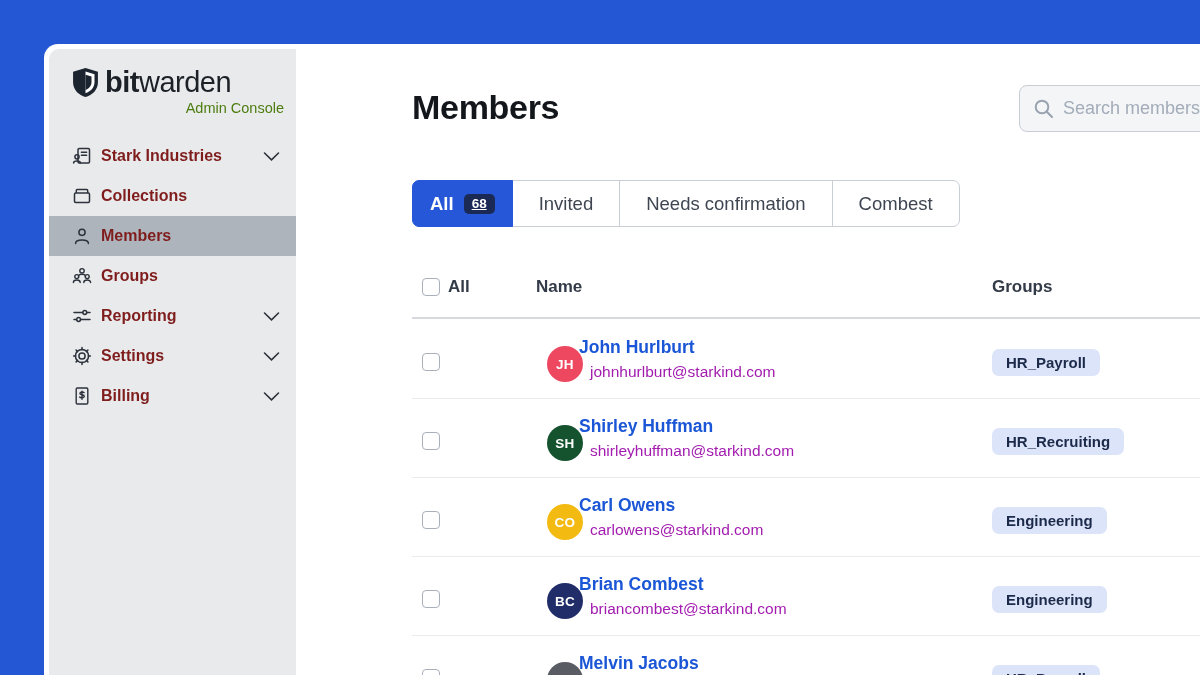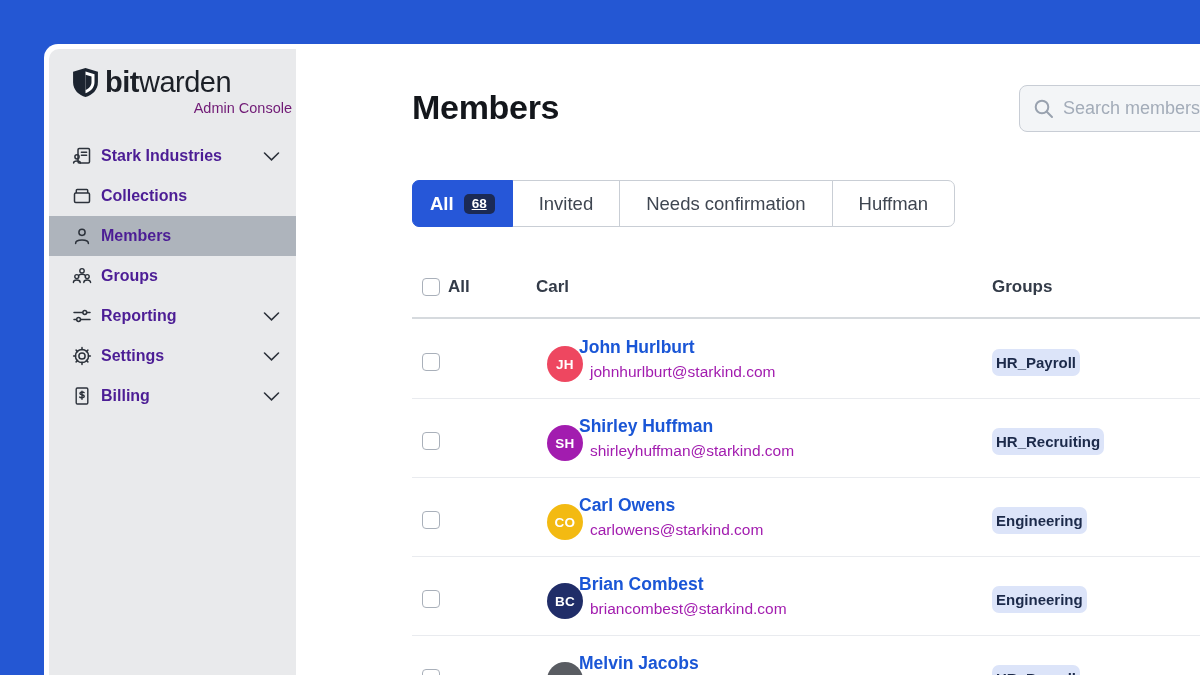--- a/index.html
+++ b/index.html
@@ -11,30 +11,30 @@
   }
   .window {
     position:absolute; left:44px; top:44px; right:0; bottom:-60px;
     background:#ffffff; border-top-left-radius:14px;
   }
   
   .sidebar {
     position:absolute; left:5px; top:5px; bottom:0; width:247px;
     background:#e9eaec; border-top-left-radius:10px;
   }
-  .logo { padding:17px 4px 14px 24px; }
+  .logo { padding:17px 12px 14px 24px; }
   .logo-row { display:flex; align-items:center; gap:7px; }
   .logo-text { font-size:29px; letter-spacing:-0.5px; color:#1c2027; font-weight:400; }
   .logo-text b { font-weight:800; }
-  .logo-sub { text-align:right; font-size:14.5px; color:#701a75; padding-right:0px; margin-top:1px; }
+  .logo-sub { text-align:right; font-size:14.5px; color:#4d7c0f; padding-right:0px; margin-top:1px; }
   .nav { margin-top:6px; }
   .nav-item {
     height:40px; display:flex; align-items:center; gap:9px;
     padding-left:23px; padding-right:16px;
-    font-size:16px; font-weight:600; color:#4c1d95; cursor:pointer;
+    font-size:16px; font-weight:600; color:#7f1d1d; cursor:pointer;
   }
   .nav-item .icon { width:20px; height:20px; flex:0 0 20px; display:flex; align-items:center; justify-content:center; }
   .nav-item.selected { background:#aeb4bc; }
   .nav-item .chev { margin-left:auto; display:flex; }
   
   .main { position:absolute; left:252px; top:0; right:0; bottom:0; background:#fff; }
   .page-title {
     position:absolute; left:116px; top:44px;
     font-size:34px; font-weight:800; color:#13161b; letter-spacing:-0.3px;
   }
@@ -87,21 +87,21 @@
     display:flex; align-items:center; justify-content:center; letter-spacing:0.3px;
   }
   .member-name {
     position:absolute; left:167px; top:17px;
     font-size:17.5px; font-weight:700; color:#1a56d6; text-decoration:none; cursor:pointer;
   }
   .member-email { position:absolute; left:178px; top:43px; font-size:15.5px; color:#a21caf; }
   .group-badge {
     position:absolute; left:580px; top:29px;
     background:#dce4f9; color:#1c2a4a; font-size:15px; font-weight:600;
-    padding:4px 4px; border-radius:7px; line-height:19px;
+    padding:4px 14px; border-radius:7px; line-height:19px;
   }
   svg { display:block; }
 </style>
 </head>
 <body>
 
 <div class="window">
 
   <div class="sidebar">
     <div class="logo">
@@ -230,43 +230,43 @@
           <span>All</span>
           <span class="tab-badge">68</span>
         </div>
         <div class="tab">
           <span>Invited</span>
         </div>
         <div class="tab">
           <span>Needs confirmation</span>
         </div>
         <div class="tab">
-          <span>Huffman</span>
+          <span>Combest</span>
         </div>
       </div>
 
     <div class="thead">
       <span class="cb"></span>
       <span class="th th-all">All</span>
-      <span class="th th-name">Carl</span>
+      <span class="th th-name">Name</span>
       <span class="th th-groups">Groups</span>
     </div>
     <div class="thead-divider"></div>
 
     <div class="rows" id="rows">
         <div class="row">
           <span class="cb"></span>
           <div class="avatar" style="background: rgb(238, 71, 96);">JH</div>
           <a class="member-name">John Hurlburt</a>
           <div class="member-email">johnhurlburt@starkind.com</div>
           <span class="group-badge">HR_Payroll</span>
         </div>
         <div class="row">
           <span class="cb"></span>
-          <div class="avatar" style="background: #a21caf;">SH</div>
+          <div class="avatar" style="background: #14532d;">SH</div>
           <a class="member-name">Shirley Huffman</a>
           <div class="member-email">shirleyhuffman@starkind.com</div>
           <span class="group-badge">HR_Recruiting</span>
         </div>
         <div class="row">
           <span class="cb"></span>
           <div class="avatar" style="background: rgb(243, 186, 18);">CO</div>
           <a class="member-name">Carl Owens</a>
           <div class="member-email">carlowens@starkind.com</div>
           <span class="group-badge">Engineering</span>

